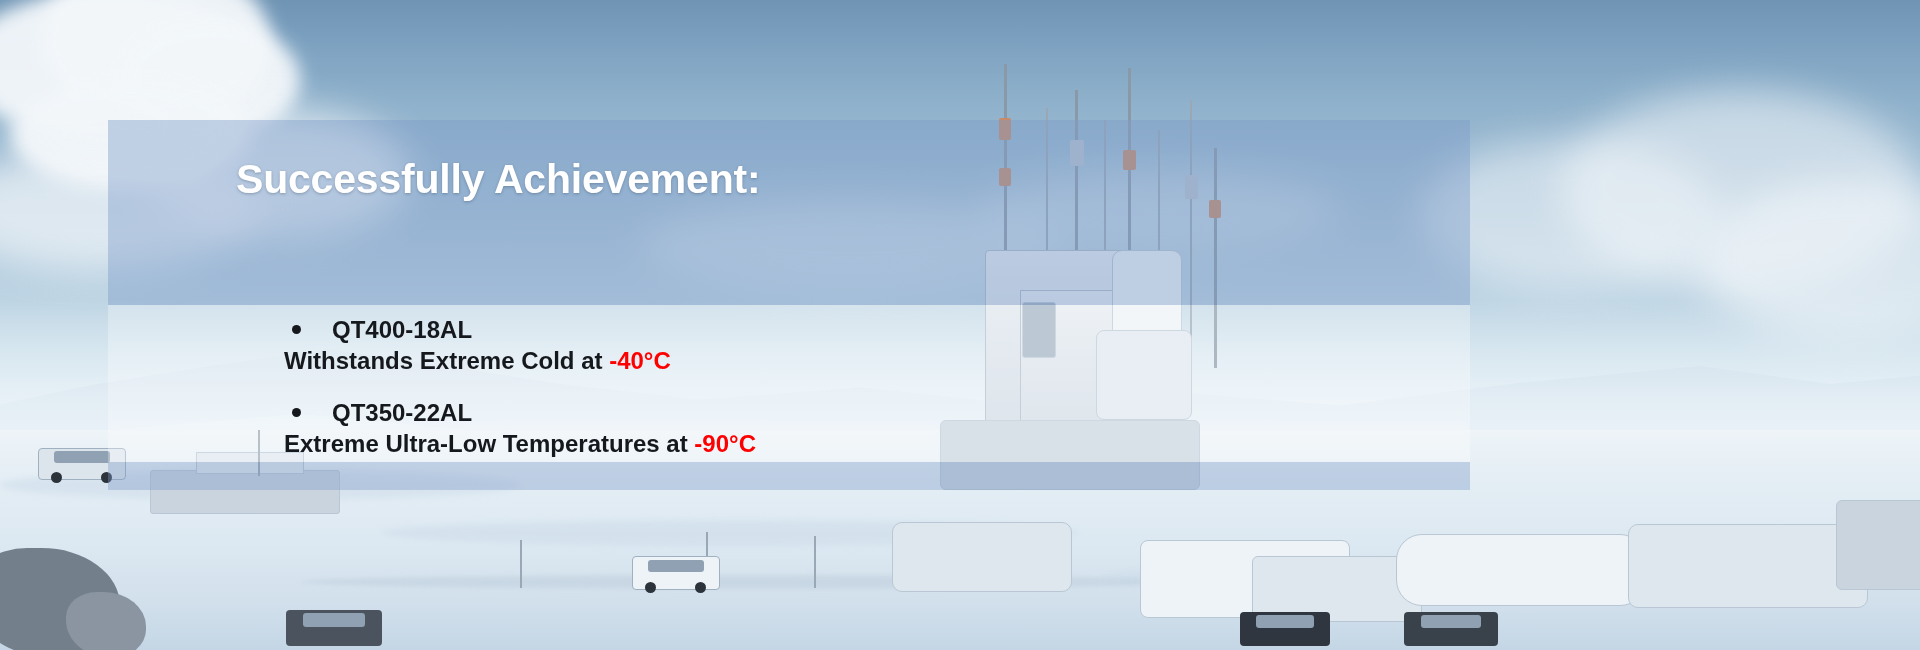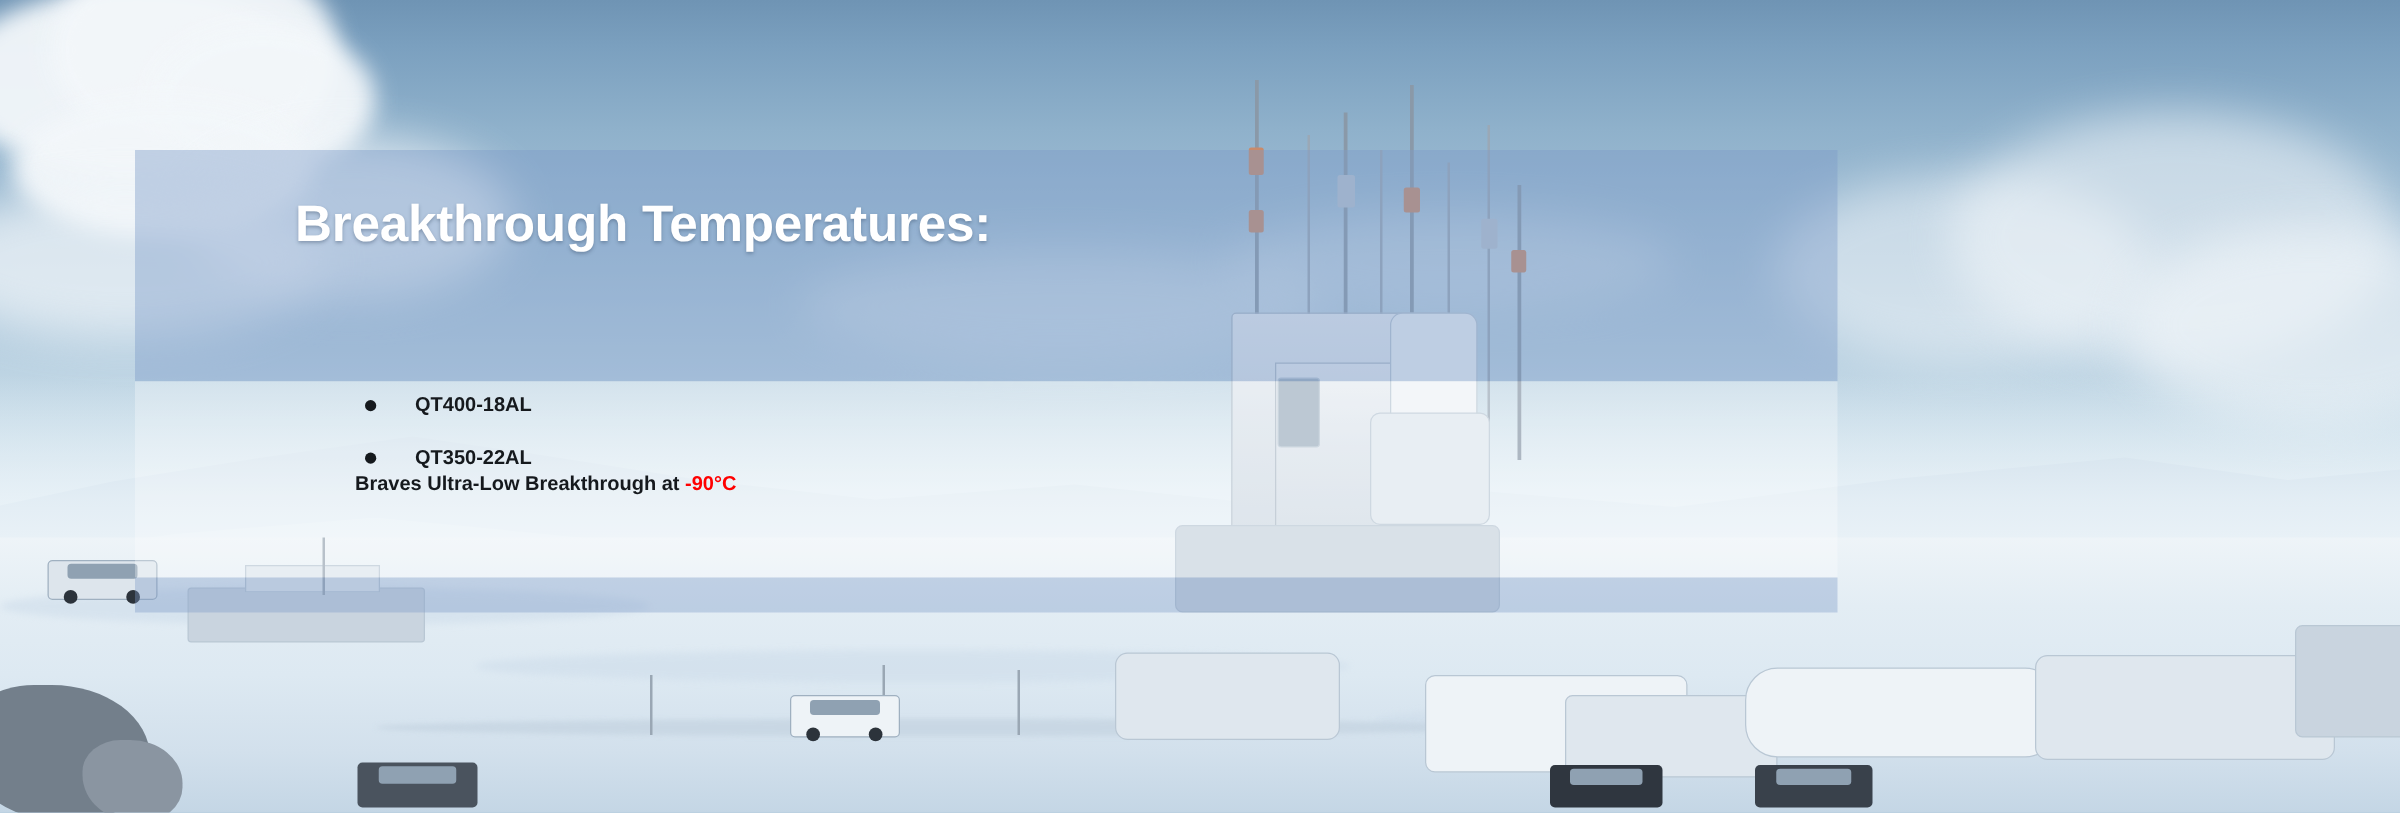--- a/index.html
+++ b/index.html
@@ -117,21 +117,21 @@
   #heading .l1 { display:block; }
   #heading .l2 { display:block; white-space:nowrap; }
 
   
   #bullets {
     position:absolute;
     left:176px; top:195px;
     width:1000px;
     color:#15191d;
     font-weight:bold;
-    font-size:16px;
+    font-size:24px;
     line-height:1.22;
   }
   .bullet-group { margin-bottom:22px; }
   .bullet-group:last-child { margin-bottom:0; }
   .b-head {
     display:flex; align-items:center; gap:0;
     white-space:nowrap;
   }
   .b-dot {
     display:inline-block;
@@ -240,38 +240,41 @@
 
   <div id="banner">
 
     <div class="band band-title"></div>
     <div class="band band-body"></div>
     <div class="band band-foot"></div>
 
     <div class="banner-inner">
 
       <h1 id="heading">
-        <span class="l1">Breakthrough Temperatures:</span>
+        <span class="l1">Successfully Achievement:</span>
       </h1>
 
       <div id="bullets">
 
         <div class="bullet-group">
           <div class="b-head">
             <span class="b-dot"></span>
             <span class="b-code">QT400-18AL</span>
           </div>
+          <div class="b-line">
+            <span>Withstands Extreme Cold at </span><span class="temp">-40°C</span>
+          </div>
         </div>
 
         <div class="bullet-group">
           <div class="b-head">
             <span class="b-dot"></span>
             <span class="b-code">QT350-22AL</span>
           </div>
           <div class="b-line">
-            <span>Braves Ultra-Low Breakthrough at </span><span class="temp">-90°C</span>
+            <span>Extreme Ultra-Low Temperatures at </span><span class="temp">-90°C</span>
           </div>
         </div>
 
       </div>
     </div>
   </div>
 </div>
 
 </body></html>

